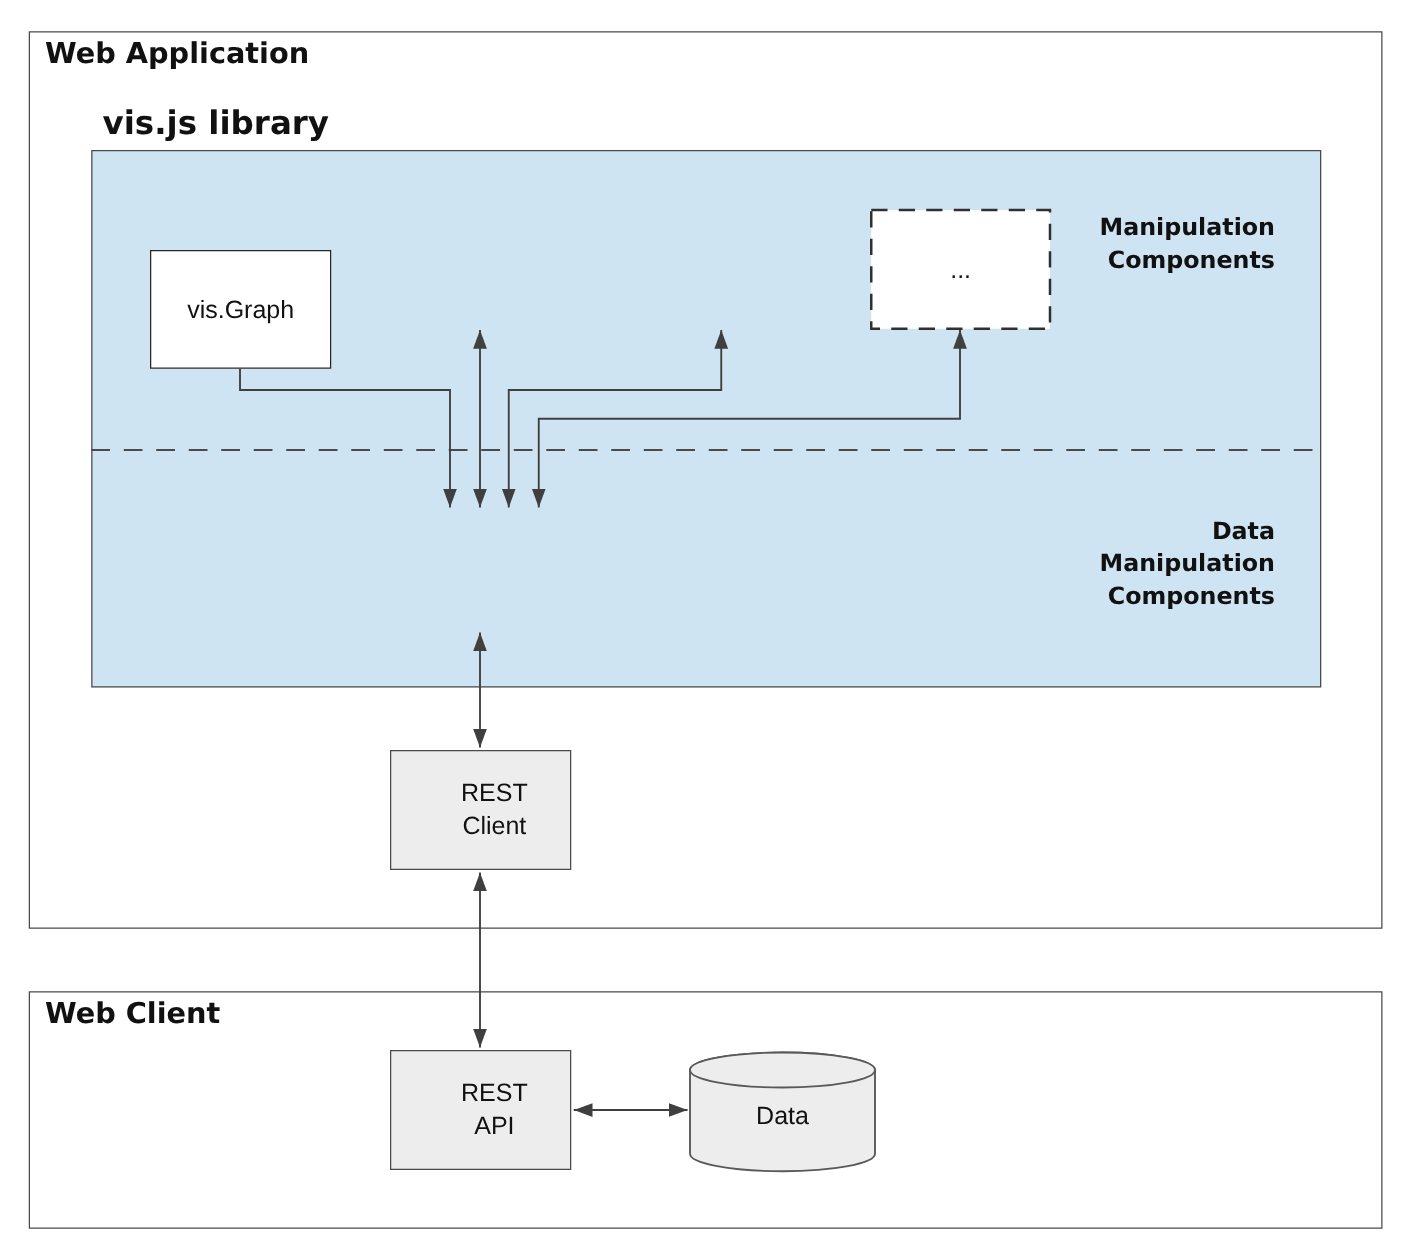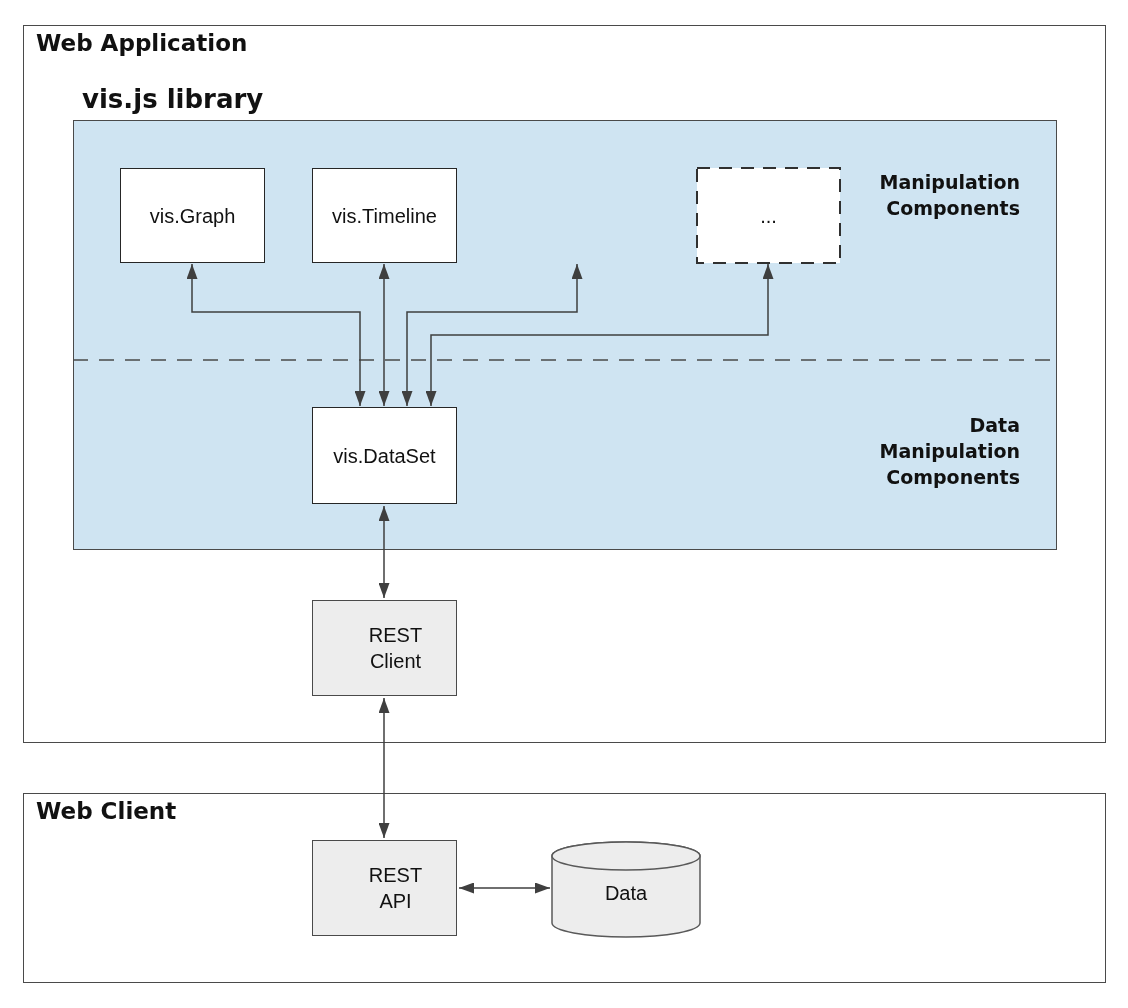--- a/index.html
+++ b/index.html
@@ -31,20 +31,21 @@
     line-height:26px;text-align:right;white-space:pre-line;z-index:2;
   }
   .node{
     display:flex;align-items:center;justify-content:center;
     font-size:20px;text-align:center;white-space:pre-line;line-height:26px;
     z-index:2;
   }
   .white-node{
     background:var(--white-box-fill,#fff);
     border:1.5px solid #262626;
+    margin-top:32px;
   }
   .grey-node{
     background:var(--box-grey-fill,#ededed);
     border:1.5px solid var(--border-dark,#4a4a4a);
     padding-left:22px;
   }
   .ghost-node{ background:transparent;border:none; } 
   svg.overlay{position:absolute;left:0;top:0;z-index:1;pointer-events:none;}
   .arrow{stroke:var(--line-color,#3f3f3f);stroke-width:1.5;fill:none;}
   .arrowhead{fill:var(--line-color,#3f3f3f);}
@@ -88,30 +89,28 @@
       <path class="cyl" d="M552,856 L552,923 A74,14 0 0 0 700,923 L700,856 A74,14 0 0 0 552,856 Z"></path>
       <ellipse class="cyl" cx="626" cy="856" rx="74" ry="14"></ellipse>
     </g>
   </svg>
 
   <div class="abs heading" style="left:36px;top:30px;">Web Application</div>
   <div class="abs subheading" style="left:82px;top:84px;">vis.js library</div>
   <div class="abs heading" style="left:36px;top:798px;">Web Client</div>
 
   <div class="abs node white-node" style="left:120px;top:168px;width:145px;height:95px;">vis.Graph</div>
-  <div class="abs node white-node" style="left:312px;top:168px;width:145px;height:95px;">vis.Timeline</div>
   <div class="abs node ghost-node" style="left:697px;top:168px;width:143px;height:95px;">...</div>
 
   <div class="abs side-label" style="right:108px;top:169px;width:220px;">Manipulation
 Components</div>
   <div class="abs side-label" style="right:108px;top:412px;width:220px;">Data
 Manipulation
 Components</div>
 
-  <div class="abs node white-node" style="left:312px;top:407px;width:145px;height:97px;">vis.DataSet</div>
 
   <div class="abs node grey-node" style="left:312px;top:600px;width:145px;height:96px;">REST
 Client</div>
 
   <div class="abs node grey-node" style="left:312px;top:840px;width:145px;height:96px;">REST
 API</div>
 
   <div class="abs node" style="left:552px;top:880px;width:148px;height:26px;">Data</div>
 
 </div>

